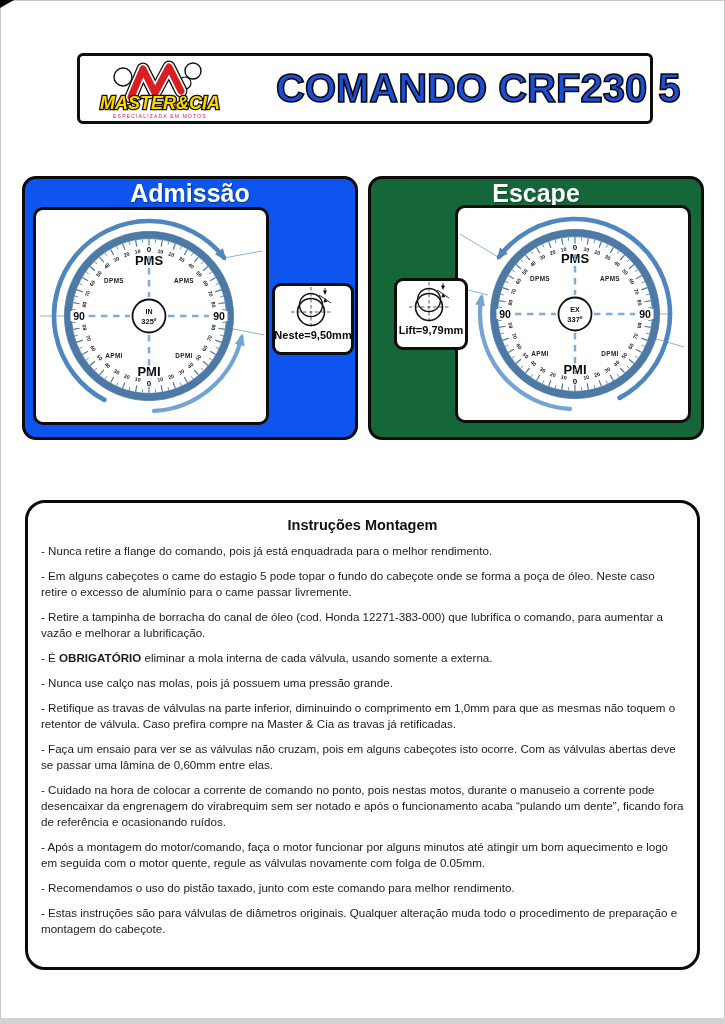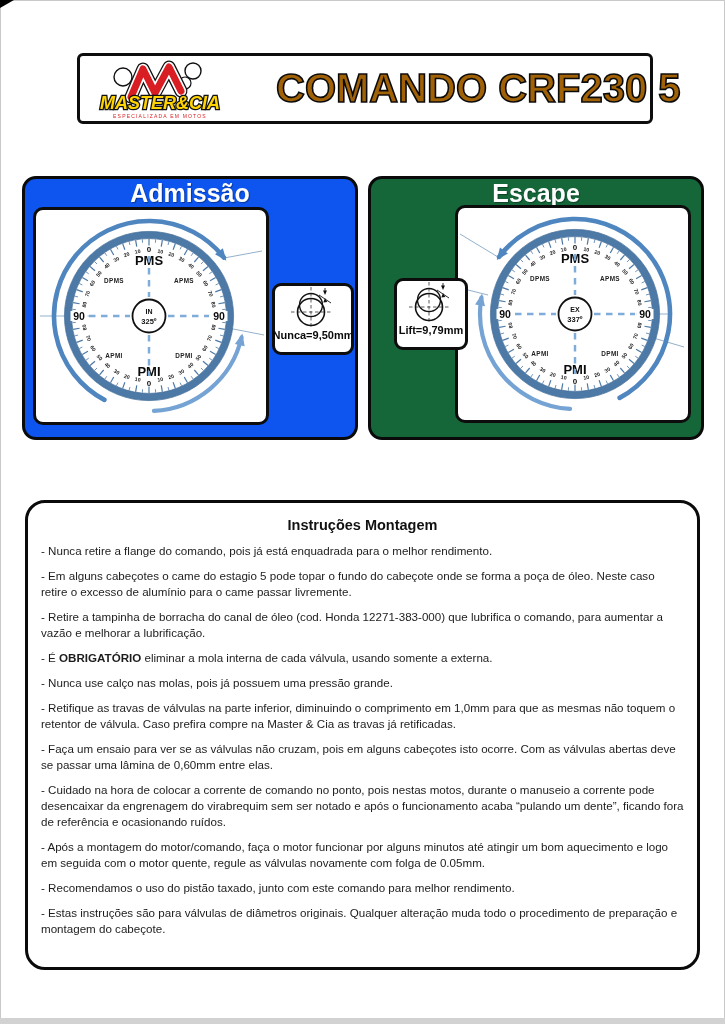--- a/index.html
+++ b/index.html
@@ -10,21 +10,21 @@
   }
   .corner-mark{position:absolute;top:0;left:0;width:0;height:0;
     border-top:8px solid #000;border-right:14px solid transparent;}
   .bottom-strip{position:absolute;left:0;bottom:0;width:100%;height:6px;background:#d2d2d2;}
 
   
   .header-box{position:absolute;left:77px;top:53px;width:570px;height:65px;
     border:3px solid #0d0d0d;border-radius:6px;background:#fff;
     display:flex;align-items:center;gap:36px;}
   .logo-wrap{width:160px;height:66px;flex:0 0 auto;display:flex;align-items:center;justify-content:center;}
-  .page-title{flex:1;text-align:center;font-size:40px;font-weight:bold;color:#a16207;
+  .page-title{flex:1;text-align:center;font-size:40px;font-weight:bold;color:#1d4ed8;
     letter-spacing:0px;-webkit-text-stroke:1.6px #0a0a0a;padding-right:10px;white-space:nowrap;}
 
   
   .panel{position:absolute;top:176px;width:336px;height:264px;border:3px solid #0a0a0a;border-radius:14px;box-sizing:border-box;}
   .panel.intake{left:22px;background:var(--intake,#0d55ee);}
   .panel.exhaust{left:368px;background:var(--exhaust,#15673a);}
   .panel-title{text-align:center;color:#fff;font-size:25px;font-weight:bold;margin-top:0px;line-height:29px;
     text-shadow:1px 1px 1px rgba(0,0,0,.35);}
   .wheel-box{position:absolute;width:236px;height:218px;background:#fff;border:3px solid #0d0d0d;border-radius:10px;box-sizing:border-box;overflow:hidden;}
   .panel.intake .wheel-box{left:8px;top:28px;}
@@ -209,21 +209,21 @@
     <svg class="cam-icon" width="48" height="44" viewBox="0 0 48 44">
         <line x1="22" y1="1" x2="22" y2="43" stroke="#333" stroke-width="0.8" stroke-dasharray="3.5 2.5"></line>
         <line x1="2" y1="26" x2="44" y2="26" stroke="#333" stroke-width="0.8" stroke-dasharray="3.5 2.5"></line>
         <circle cx="22" cy="26" r="13.5" fill="none" stroke="#111" stroke-width="1.6"></circle>
         <circle cx="22" cy="19" r="11.5" fill="none" stroke="#111" stroke-width="1.4"></circle>
         <line x1="36" y1="2" x2="36" y2="7" stroke="#111" stroke-width="0.9"></line>
         <polygon points="36,9 34,4.5 38,4.5" fill="#111"></polygon>
         <line x1="30" y1="9" x2="42" y2="17" stroke="#111" stroke-width="0.9"></line>
         <polygon points="36,12 34.3,16.5 38.3,16 " fill="#111"></polygon>
       </svg>
-    <div class="lift-label">Nunca=9,50mm</div>
+    <div class="lift-label">Neste=9,50mm</div>
   </div>
 </div>
 
 <div class="panel exhaust">
   <div class="panel-title">Escape</div>
   <div class="wheel-box">
     <svg id="wheel-exhaust" width="230" height="212" viewBox="0 0 230 212">
         <line x1="2" y1="26" x2="40" y2="49" stroke="#93b1cb" stroke-width="1"></line>
         <line x1="2" y1="80" x2="30" y2="87" stroke="#93b1cb" stroke-width="1"></line>
         <line x1="178" y1="106" x2="214" y2="106" stroke="#93b1cb" stroke-width="1"></line>

